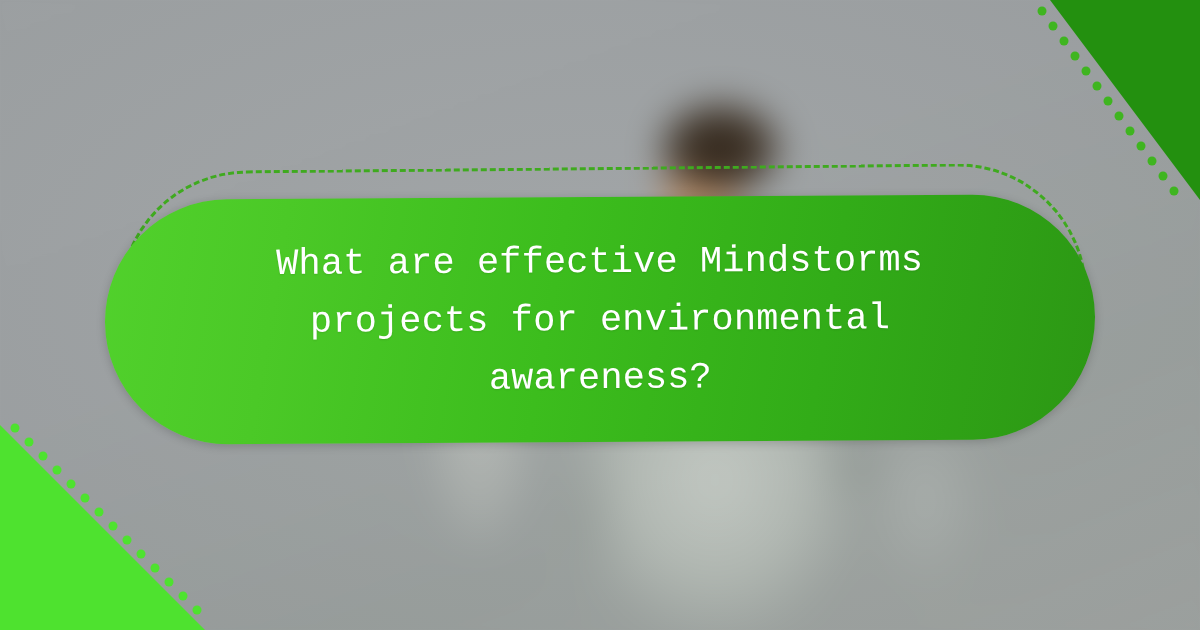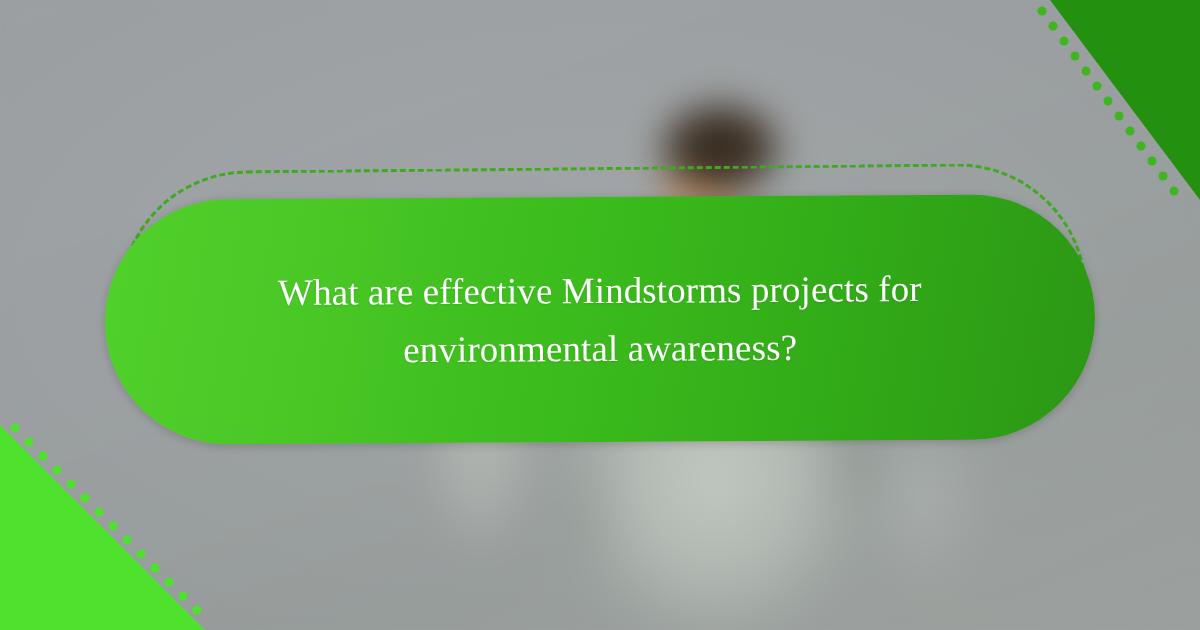--- a/index.html
+++ b/index.html
@@ -5,21 +5,21 @@
   html, body {
     margin: 0;
     padding: 0;
     background: #000;
   }
   .canvas {
     position: relative;
     width: 1200px;
     height: 630px;
     overflow: hidden;
-    font-family: Liberation Serif, serif;
+    font-family: Liberation Mono, monospace;
     background: #9ca0a2;
   }
 
   
   .photo-bg {
     position: absolute;
     inset: -40px;
     background:
       
       radial-gradient(ellipse 82px 62px at 760px 188px, #2b2117 0%, #36291c 38%, rgba(60,48,35,0.75) 62%, rgba(120,112,105,0.0) 82%),

